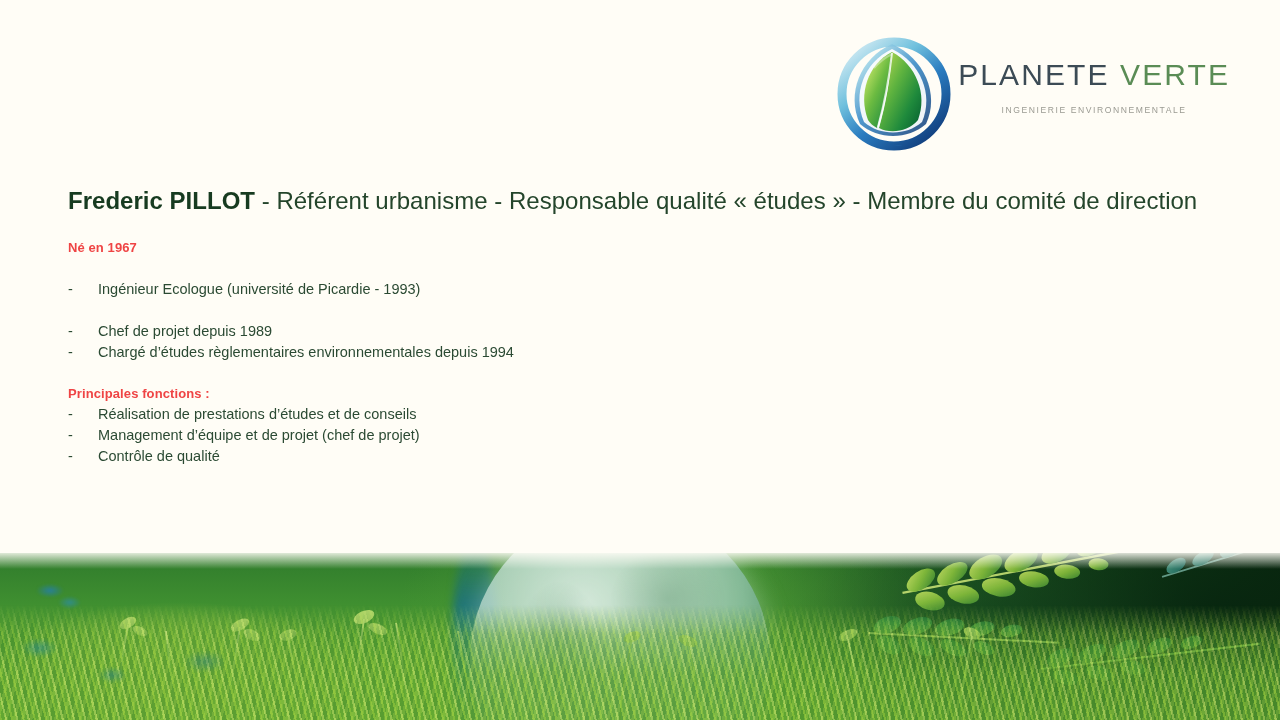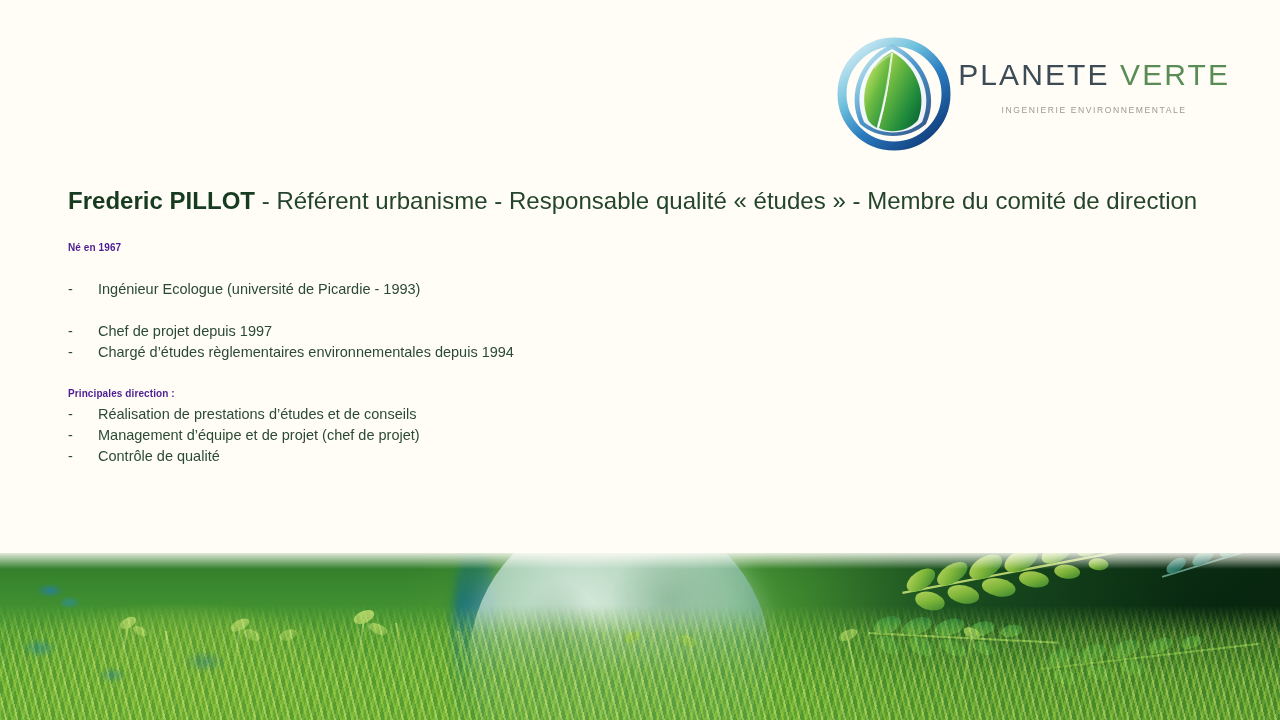--- a/index.html
+++ b/index.html
@@ -61,23 +61,23 @@
   .headline .name { font-weight:700; color:#173b20; }
   .headline .rest { font-weight:400; color:#24452b; }
 
   
   .body-copy {
     position:absolute;
     left:68px; top:238px;
     width:1100px;
   }
   .b-head {
-    font-size:10px;
+    font-size:13px;
     font-weight:700;
-    color:#4c1d95;
+    color:#ef4444;
     line-height:20px;
     letter-spacing:0.1px;
   }
   .gap-lg { height:21px; }
   .gap-sm { height:21px; }
 
   ul.bullets { list-style:none; }
   ul.bullets li {
     position:relative;
     font-size:14.5px;
@@ -272,31 +272,31 @@
         <span class="dash">-</span>
         <span>Ingénieur Ecologue (université de Picardie - 1993)</span>
       </li>
     </ul>
 
     <div class="gap-sm"></div>
 
     <ul class="bullets">
       <li>
         <span class="dash">-</span>
-        <span>Chef de projet depuis 1997</span>
+        <span>Chef de projet depuis 1989</span>
       </li>
       <li>
         <span class="dash">-</span>
         <span>Chargé d’études règlementaires environnementales depuis 1994</span>
       </li>
     </ul>
 
     <div class="gap-sm"></div>
 
-    <div class="b-head">Principales direction :</div>
+    <div class="b-head">Principales fonctions :</div>
     <ul class="bullets">
       <li>
         <span class="dash">-</span>
         <span>Réalisation de prestations d’études et de conseils</span>
       </li>
       <li>
         <span class="dash">-</span>
         <span>Management d’équipe et de projet (chef de projet)</span>
       </li>
       <li>

